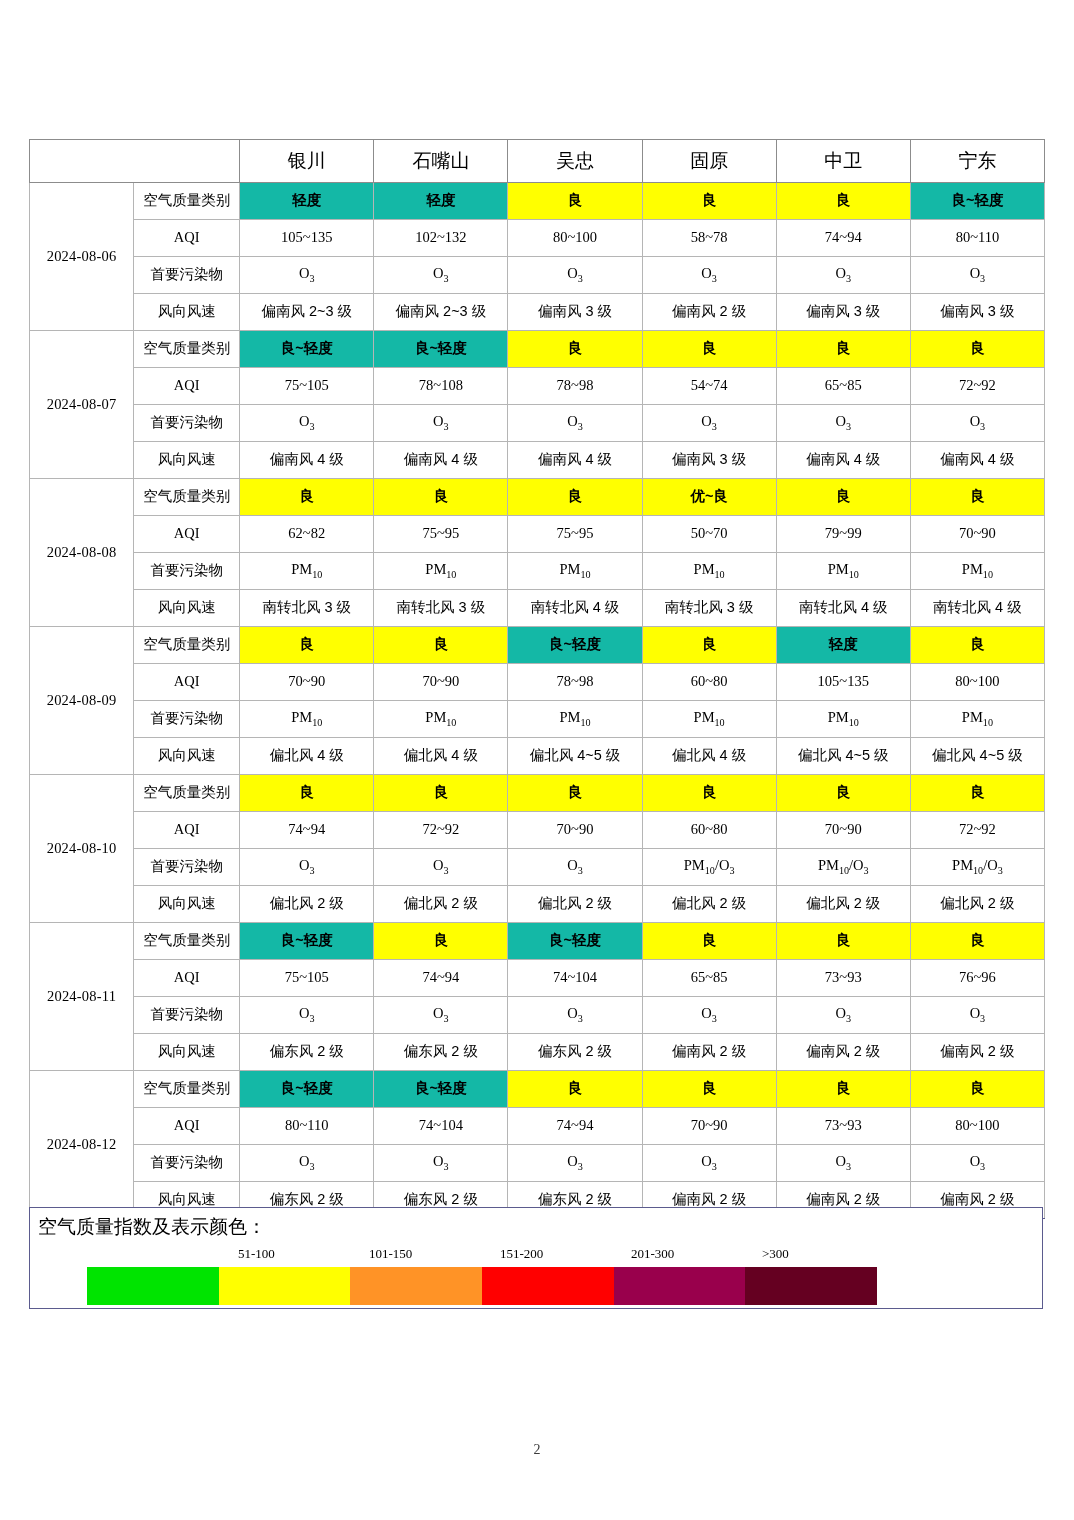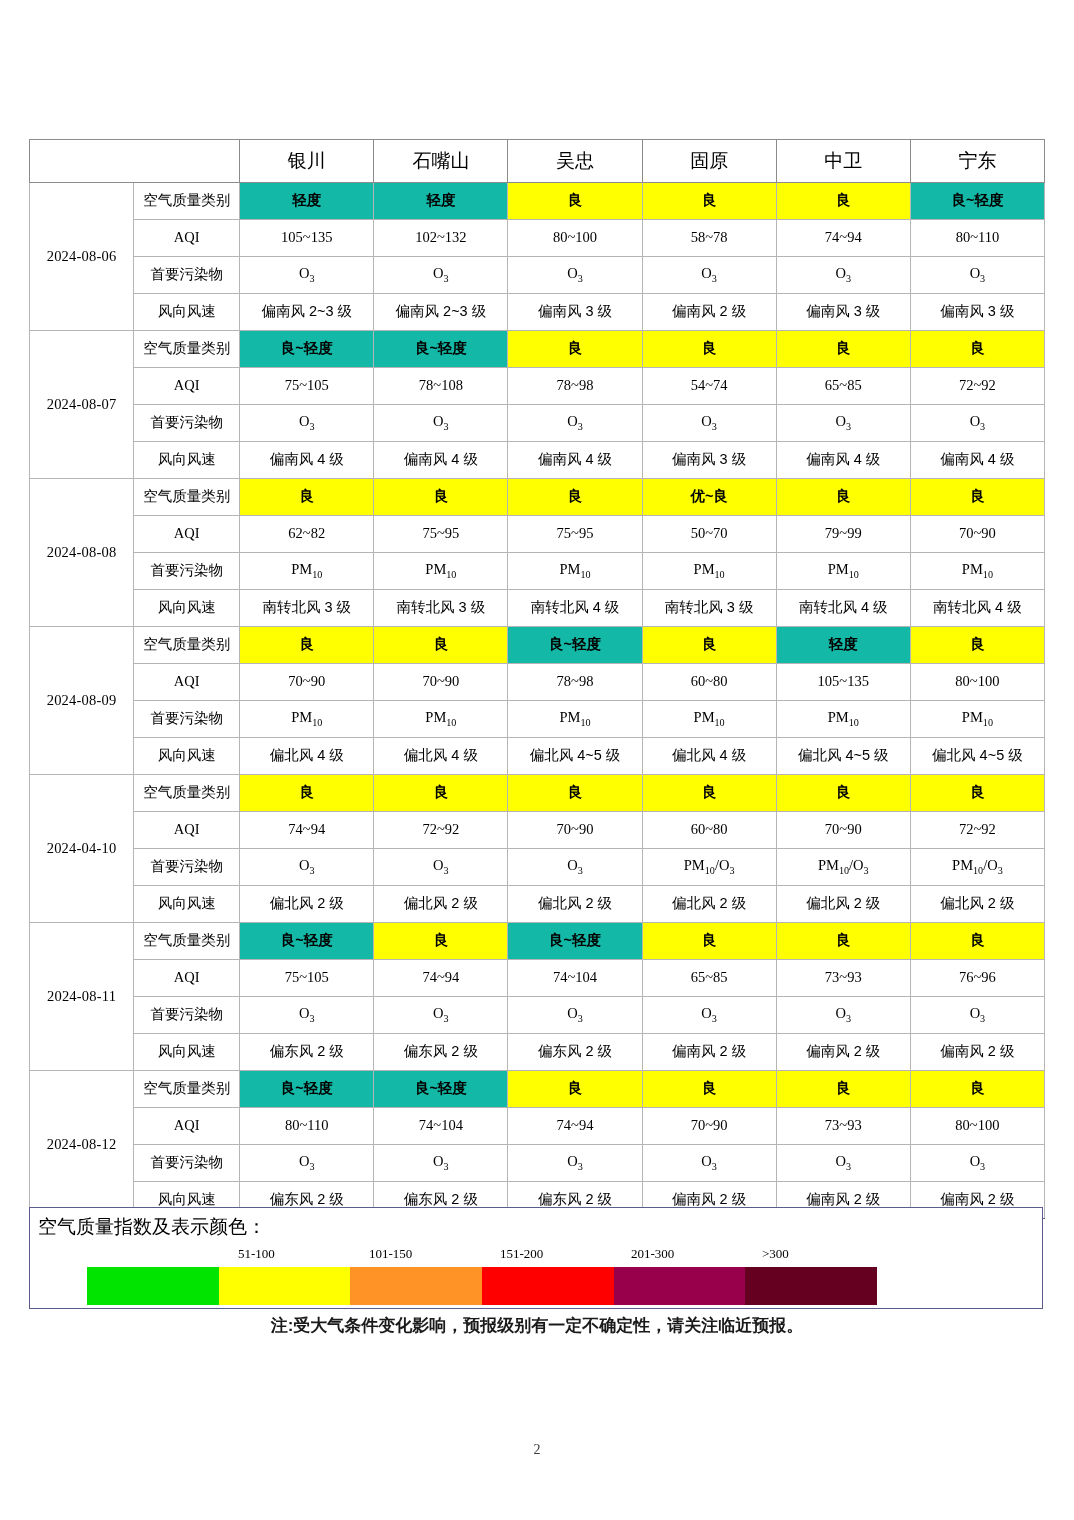--- a/index.html
+++ b/index.html
@@ -328,21 +328,21 @@
           <tr class="r-wind">
             <td class="metric">风向风速</td>
             <td class="wind">偏北风 4 级</td>
             <td class="wind">偏北风 4 级</td>
             <td class="wind">偏北风 4~5 级</td>
             <td class="wind">偏北风 4 级</td>
             <td class="wind">偏北风 4~5 级</td>
             <td class="wind last-col">偏北风 4~5 级</td>
           </tr>
           <tr class="r-cat block-start">
-            <td class="date-cell" rowspan="4">2024-04-10</td>
+            <td class="date-cell" rowspan="4">2024-08-10</td>
             <td class="metric">空气质量类别</td>
             <td class="cat lvl-liang">良</td>
             <td class="cat lvl-liang">良</td>
             <td class="cat lvl-liang">良</td>
             <td class="cat lvl-liang">良</td>
             <td class="cat lvl-liang">良</td>
             <td class="cat lvl-liang last-col">良</td>
           </tr>
           <tr class="r-aqi">
             <td class="metric">AQI</td>
@@ -462,16 +462,15 @@
     <div class="swatches" id="legend-swatches">
         <div style="background: rgb(0, 228, 0);"></div>
         <div style="background: rgb(255, 255, 0);"></div>
         <div style="background: rgb(255, 147, 38);"></div>
         <div style="background: rgb(255, 0, 0);"></div>
         <div style="background: rgb(153, 0, 76);"></div>
         <div style="background: rgb(101, 0, 33);"></div>
       </div>
   </div>
 
-  <div class="note">注:受大气条件变化影响，预报级别有一定不确定性，请关注临近预报。</div>
   <div class="pageno">2</div>
 
 </div>
 
 </body></html>

